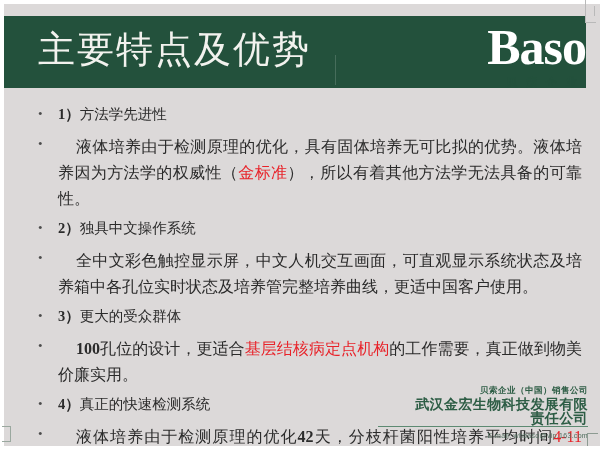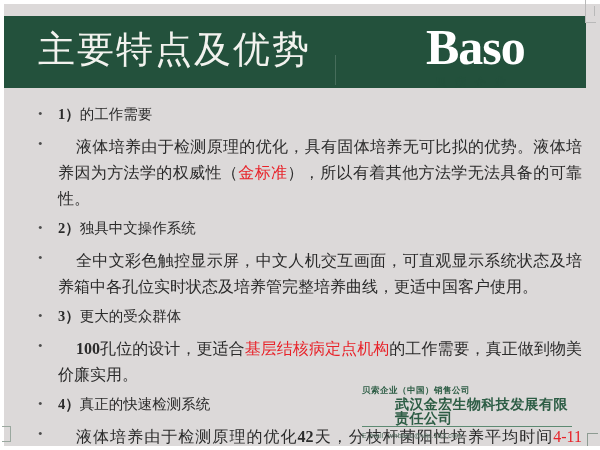--- a/index.html
+++ b/index.html
@@ -49,21 +49,21 @@
     width: 1px;
     height: 30px;
     background: rgba(255,255,255,0.16);
   }
   
   #logo {
     position: absolute;
     right: 14px;
     top: 22px;
     width: 160px;
-    text-align: left;
+    text-align: right;
   }
   #logo-word {
     font-family: "Liberation Serif", "DejaVu Serif", serif;
     font-weight: bold;
     font-size: 50px;
     line-height: 50px;
     color: #ffffff;
     letter-spacing: -1px;
   }
   #logo-sub {
@@ -126,23 +126,23 @@
   }
   .red {
     color: #e8232a;
   }
   .bold-num {
     font-weight: bold;
   }
   
   #footer {
     position: absolute;
-    right: 28px;
+    right: 12px;
     bottom: 8px;
-    text-align: left;
+    text-align: right;
     width: 210px;
   }
   #footer-line1 {
     font-family: "Liberation Sans", "DejaVu Sans", sans-serif;
     font-weight: bold;
     font-size: 8.5px;
     line-height: 13px;
     color: #2d5d45;
     letter-spacing: 0.5px;
   }
@@ -237,21 +237,21 @@
 
   <div id="page-title">主要特点及优势</div>
 
   <div id="logo">
     <div id="logo-word">Baso</div>
     <div id="logo-sub">贝索企业</div>
   </div>
 
   <div id="content">
       <div class="blk">
-        <div class="row heading-row"><span class="bullet">•</span><span class="txt"><span class="num">1）</span><span>的工作需要</span></span></div>
+        <div class="row heading-row"><span class="bullet">•</span><span class="txt"><span class="num">1）</span><span>方法学先进性</span></span></div>
         <div class="row body-row">
           <span class="bullet">•</span>
           <div class="txt"><span>液体培养由于检测原理的优化，具有固体培养无可比拟的优势。液体培养因为方法学的权威性（</span><span class="red">金标准</span><span>），所以有着其他方法学无法具备的可靠性。</span></div>
         </div>
       </div>
       <div class="blk">
         <div class="row heading-row"><span class="bullet">•</span><span class="txt"><span class="num">2）</span><span>独具中文操作系统</span></span></div>
         <div class="row body-row">
           <span class="bullet">•</span>
           <div class="txt"><span>全中文彩色触控显示屏，中文人机交互画面，可直观显示系统状态及培养箱中各孔位实时状态及培养管完整培养曲线，更适中国客户使用。</span></div>

